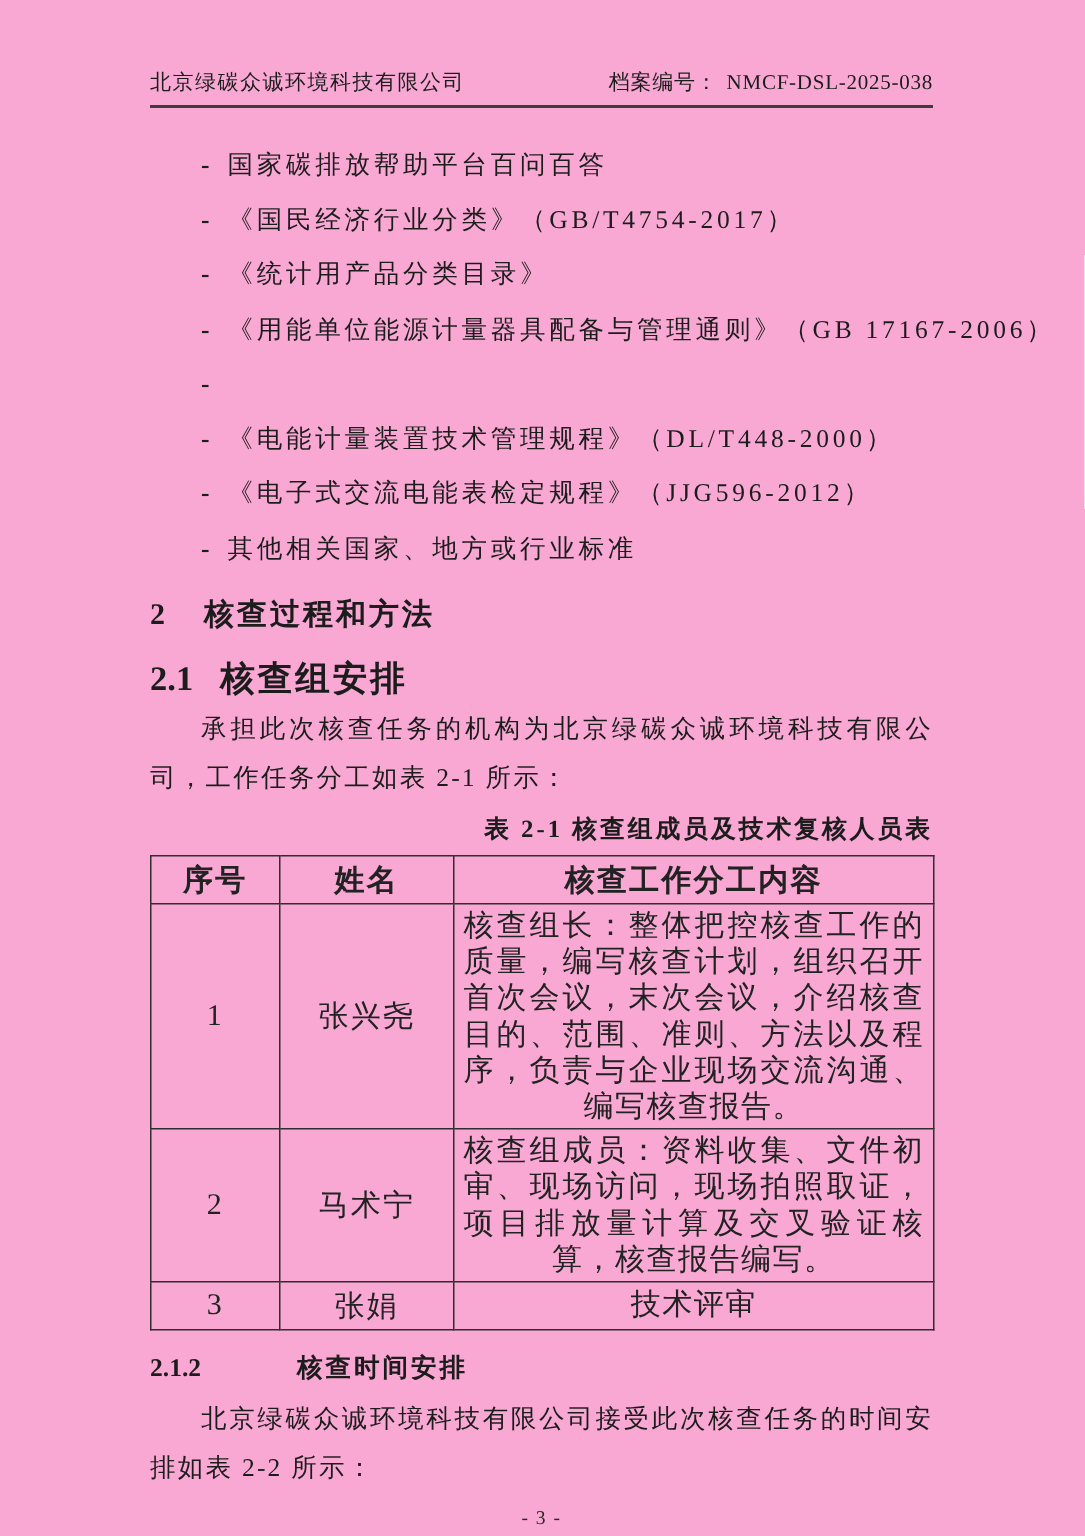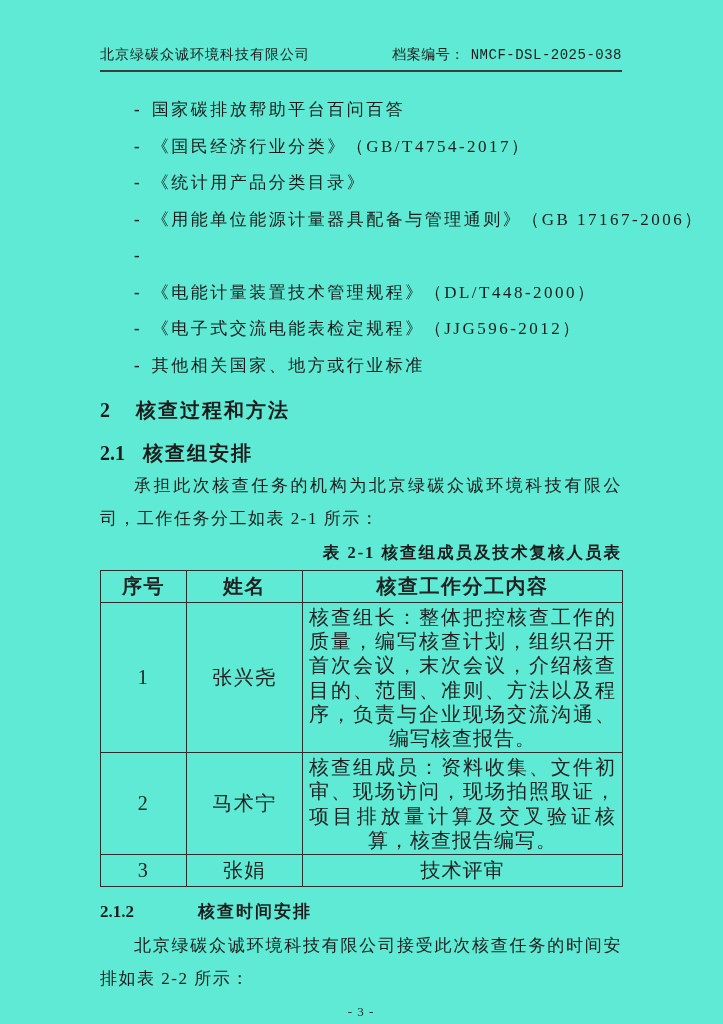--- a/index.html
+++ b/index.html
@@ -1,41 +1,41 @@
 <!DOCTYPE html>
 <html><head>
 <meta charset="utf-8">
 <style>
   html, body { margin: 0; padding: 0; background: #ffffff; }
   .page {
     position: relative;
     width: 723px;
     height: 1024px;
-    background: #5eead4;
+    background: #f9a8d4;
     overflow: hidden;
     font-family: "Liberation Serif", "DejaVu Serif", serif;
     color: #1c1c1c;
   }
   .content {
     margin: 0 101px 0 100px;
   }
   
   .doc-header {
     padding-top: 46px;
     padding-bottom: 6px;
     border-bottom: 2px solid #3d3d3d;
     display: flex;
     justify-content: space-between;
     align-items: flex-end;
     font-size: 14px;
     letter-spacing: 1px;
     white-space: nowrap;
   }
   .doc-header .file-no { letter-spacing: 0.5px; }
-  .doc-header .fn { letter-spacing: 0.5px; padding-left: 6px; font-family: Liberation Mono, monospace; }
+  .doc-header .fn { letter-spacing: 0.5px; padding-left: 6px; }
   
   .ref-list { margin-top: 20px; }
   .ref-item {
     display: flex;
     align-items: baseline;
     line-height: 36.5px;
     font-size: 17px;
     letter-spacing: 2.5px;
     padding-left: 34px;
     white-space: nowrap;
@@ -44,21 +44,21 @@
     flex: 0 0 auto;
     margin-right: 12px;
     letter-spacing: 0;
     font-weight: bold;
   }
   
   .h { display: flex; align-items: baseline; font-weight: bold; letter-spacing: 2px; }
   .h .num { letter-spacing: 0; font-family: "Liberation Serif", "DejaVu Serif", serif; }
   .h2  { margin-top: 12px; font-size: 20px; line-height: 28px; }
   .h2  .num { margin-right: 26px; }
-  .h21 { margin-top: 16px; font-size: 20px; line-height: 26px; }
+  .h21 { margin-top: 16px; font-size: 23px; line-height: 26px; }
   .h21 .num { margin-right: 18px; }
   .h3  { margin-top: 14px; font-size: 17px; line-height: 25px; }
   .h3  .num { margin-right: 16px; }
   .h3b { margin-top: 12px; gap: 48px; }
   
   .body-p {
     margin: 3px 0 0 0;
     font-size: 17px;
     line-height: 33px;
     letter-spacing: 1.5px;

